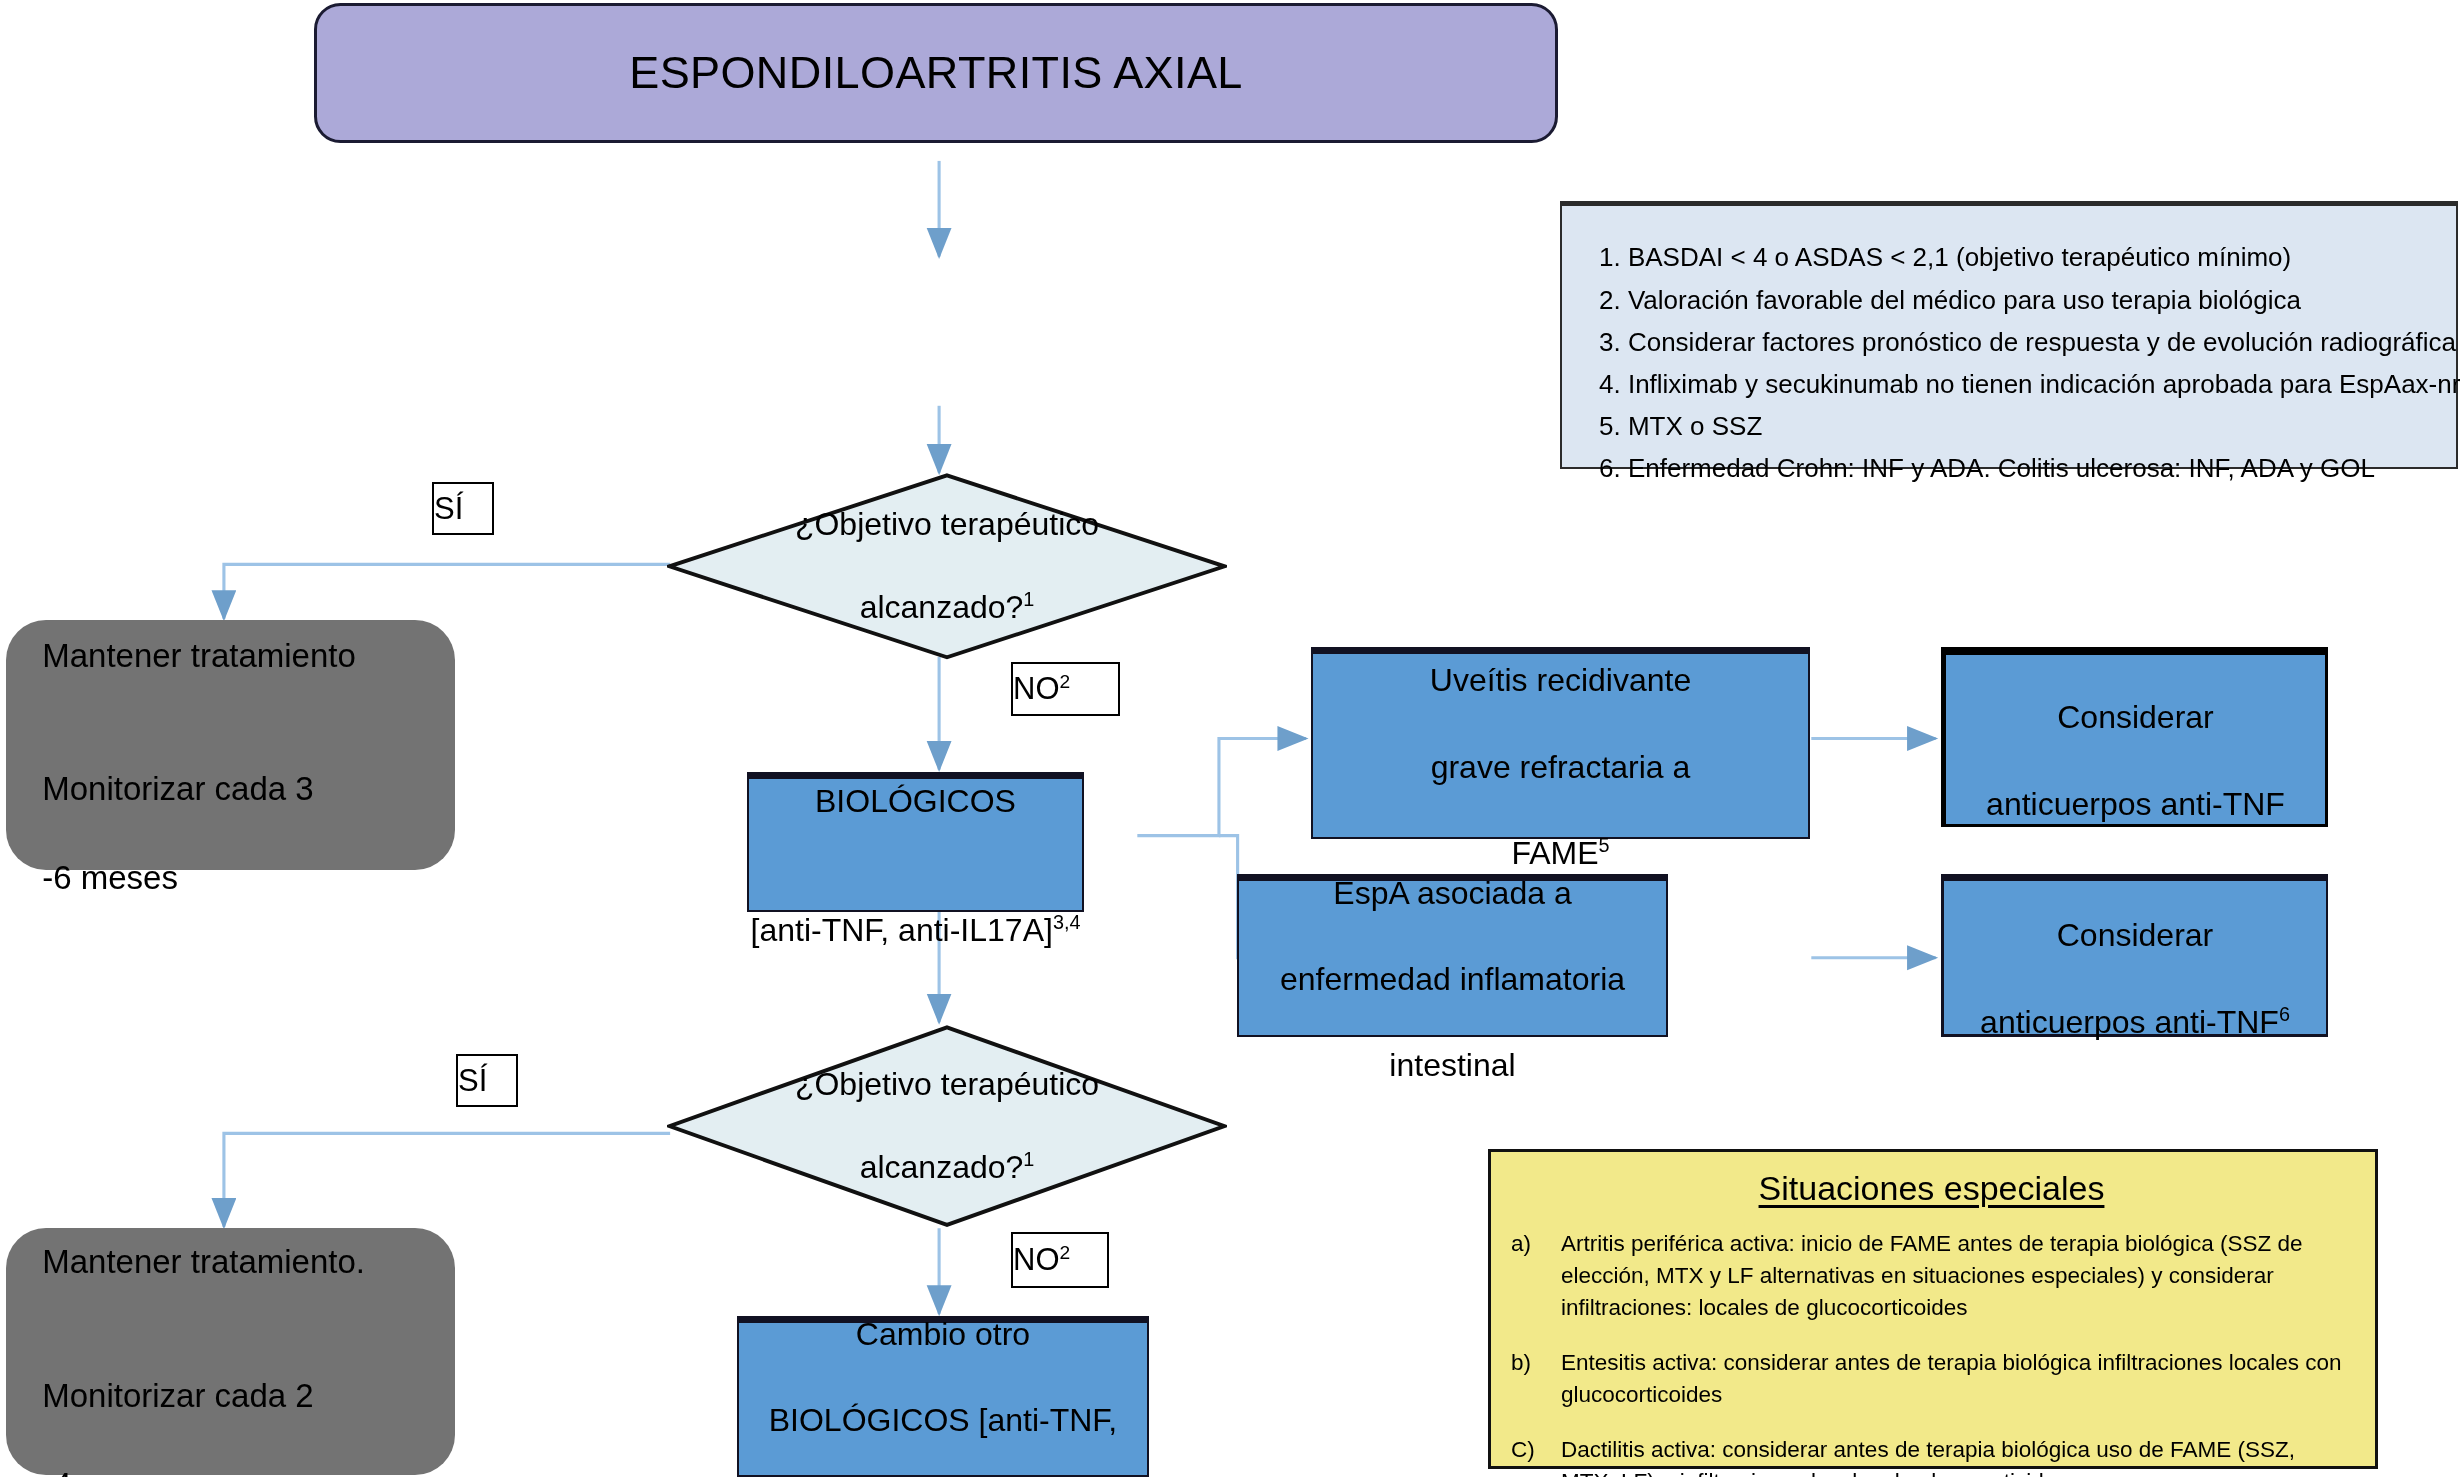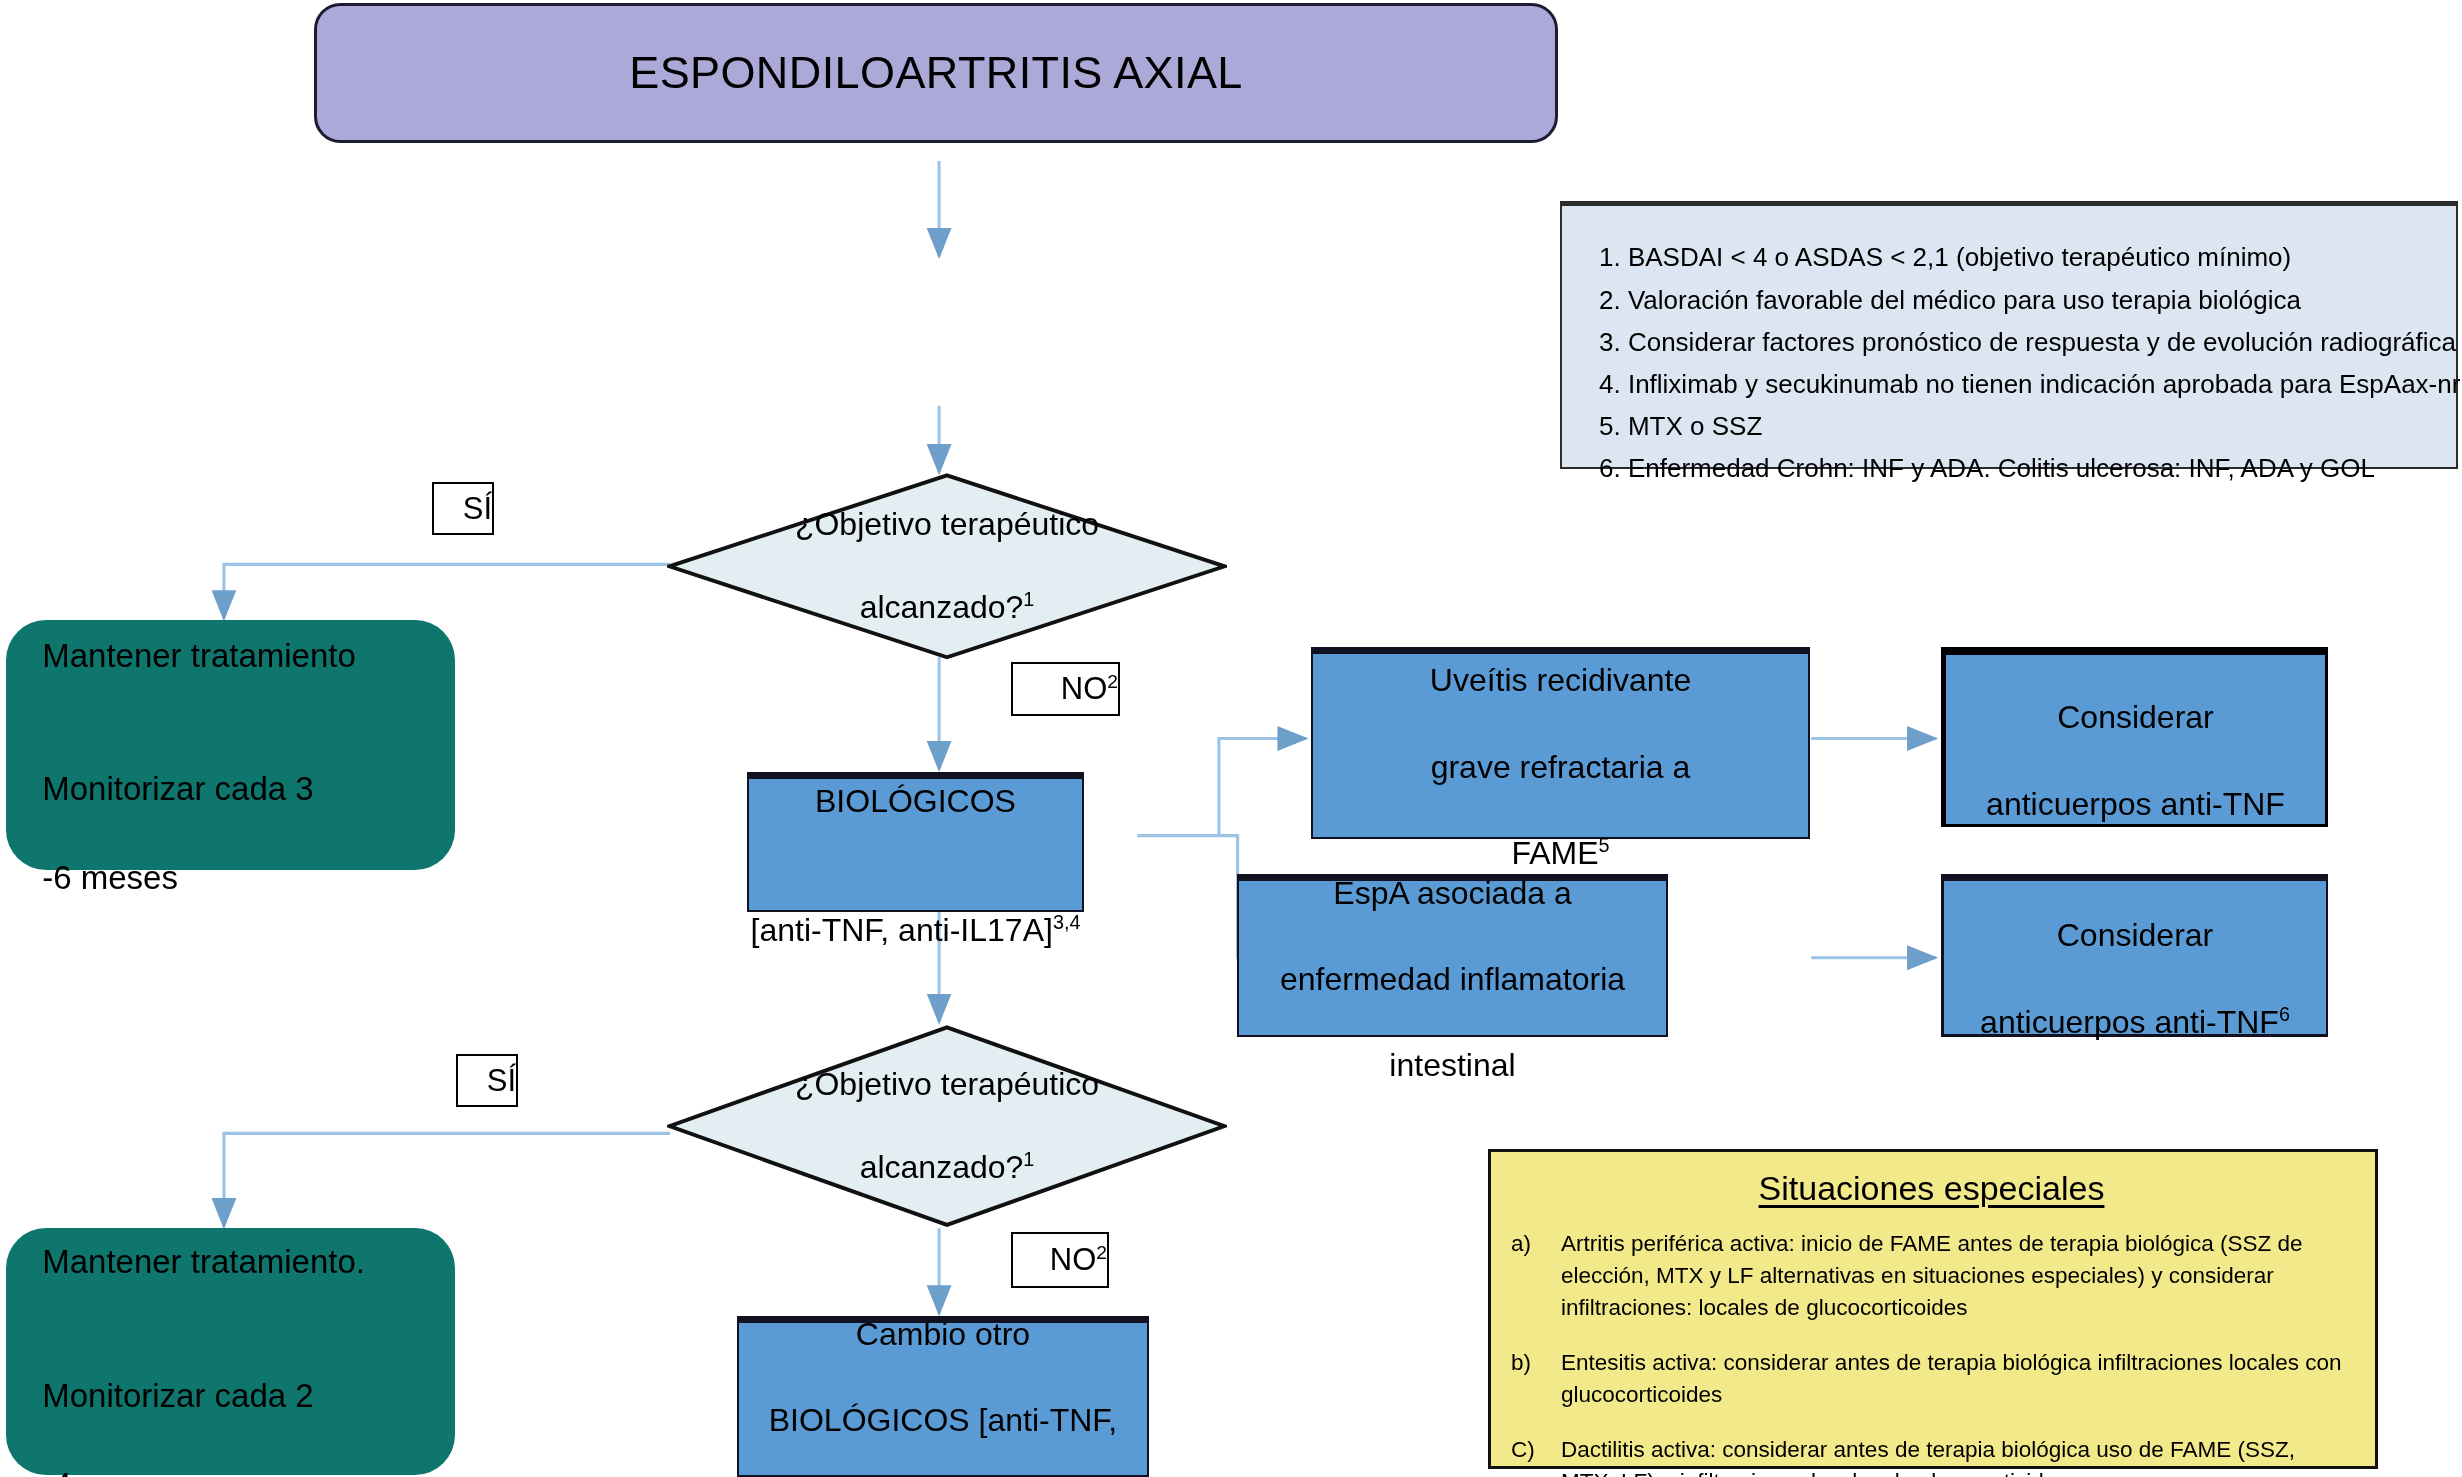--- a/index.html
+++ b/index.html
@@ -11,21 +11,21 @@
   .node .txt{white-space:pre-line;}
 
   .rounded-purple{
     background:#ACA9D8;
     border:3.9px solid #1b1b32;
     border-radius:26.4px;
     font-size:45px;
     letter-spacing:0.4px;
   }
   .rounded-blue{
-    background:#0f766e;
+    background:#737373;
     border:none;
     border-radius:40px;
     font-size:33px;
     justify-content:flex-start;
     text-align:left;
   }
   .rect-blue{
     background:#5B9BD5;
     border:2.3px solid #111122;
     border-top-width:7px;
@@ -38,21 +38,21 @@
     border-left-width:5.4px;
     font-size:32px;
   }
   .diamond-wrap{position:absolute;}
   .diamond-shape{position:absolute;inset:0;}
   .diamond-label{position:absolute;inset:0;display:flex;align-items:center;justify-content:center;
     text-align:center;font-size:32px;line-height:1.3;color:#000;white-space:pre-line;z-index:2;}
 
   .tagbox{
     position:absolute;box-sizing:border-box;background:#ffffff;border:2.3px solid #000;
-    display:flex;align-items:center;justify-content:flex-end;font-size:31px;color:#000;
+    display:flex;align-items:center;justify-content:flex-start;font-size:31px;color:#000;
   }
 
   .infobox{
     position:absolute;box-sizing:border-box;background:#DCE6F2;border:2.3px solid #2b2b2b;
     border-top-width:5.4px;padding:26.4px 31px 15.6px 33px;font-size:26px;line-height:1.62;color:#000;
   }
   .infobox ol{margin:4px;padding:0;list-style:none;}
   .infobox li{white-space:nowrap;}
 
   .yellowbox{

